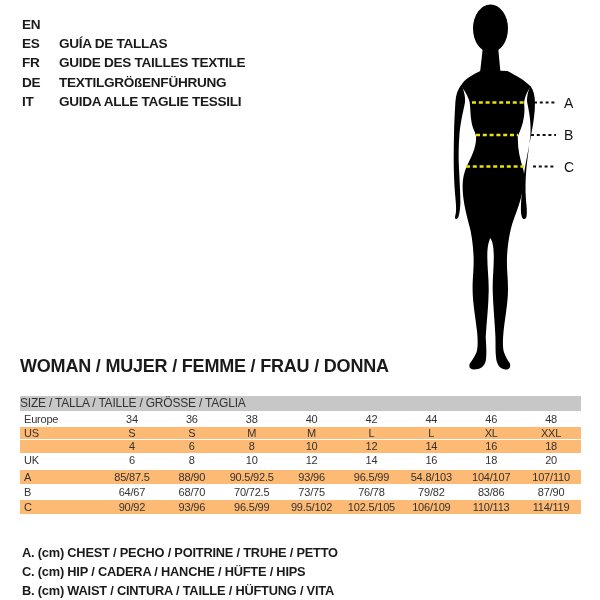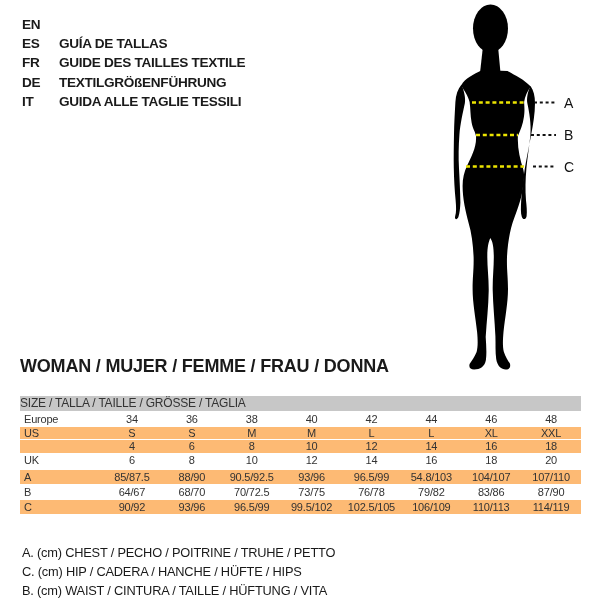--- a/index.html
+++ b/index.html
@@ -25,21 +25,21 @@
   .t-row{display:grid;grid-template-columns:82px repeat(8,1fr);height:13.5px;line-height:13.5px;
     font-size:11px;color:#333;letter-spacing:-0.2px;}
   .t-row.shaded{background:#fdba74;border-bottom:1px solid #fff;height:12.5px;line-height:12.5px;}
   .t-row.tall{height:15px;line-height:15px;}
   .t-row.tall.shaded{height:14px;line-height:14px;}
   .t-row.first-tall{margin-top:3px;}
   .t-label{text-align:left;padding-left:4px;}
   .t-cell{text-align:center;white-space:nowrap;}
   
   .legend{position:absolute;left:22px;top:544px;}
-  .legend-line{font-weight:normal;font-size:12.8px;line-height:18.8px;letter-spacing:-0.2px;white-space:nowrap;}
+  .legend-line{font-weight:bold;font-size:12.8px;line-height:18.8px;letter-spacing:-0.2px;white-space:nowrap;}
 </style>
 </head>
 <body>
 
 <div class="canvas">
 
   <div class="lang-block">
       <div class="lang-row">
         <span class="lang-code">EN</span>
       </div>

